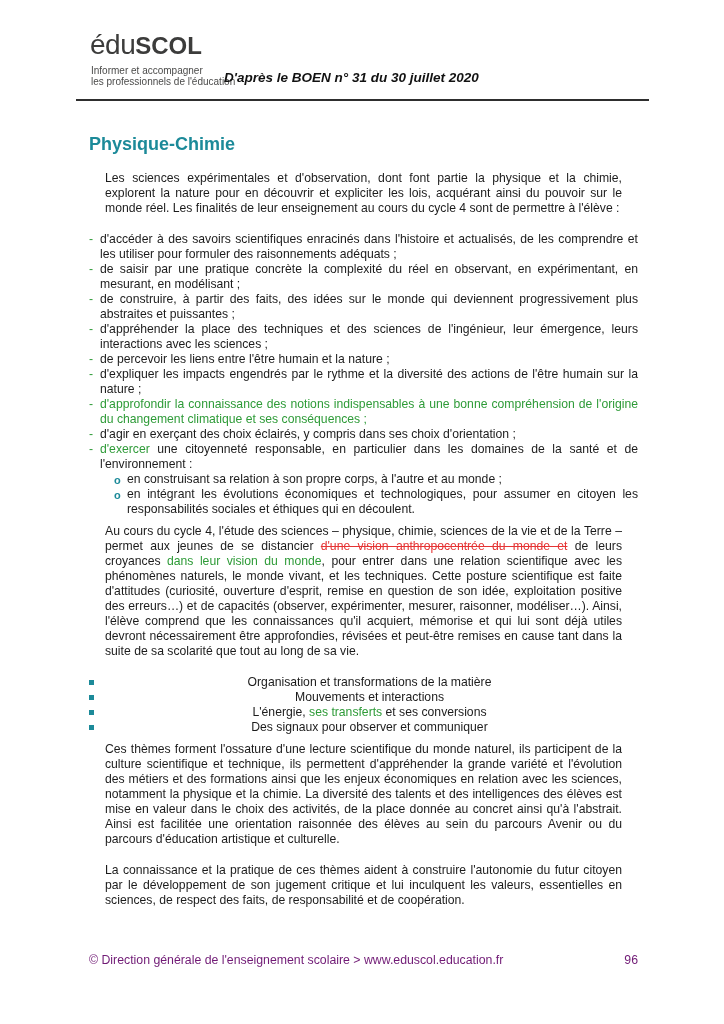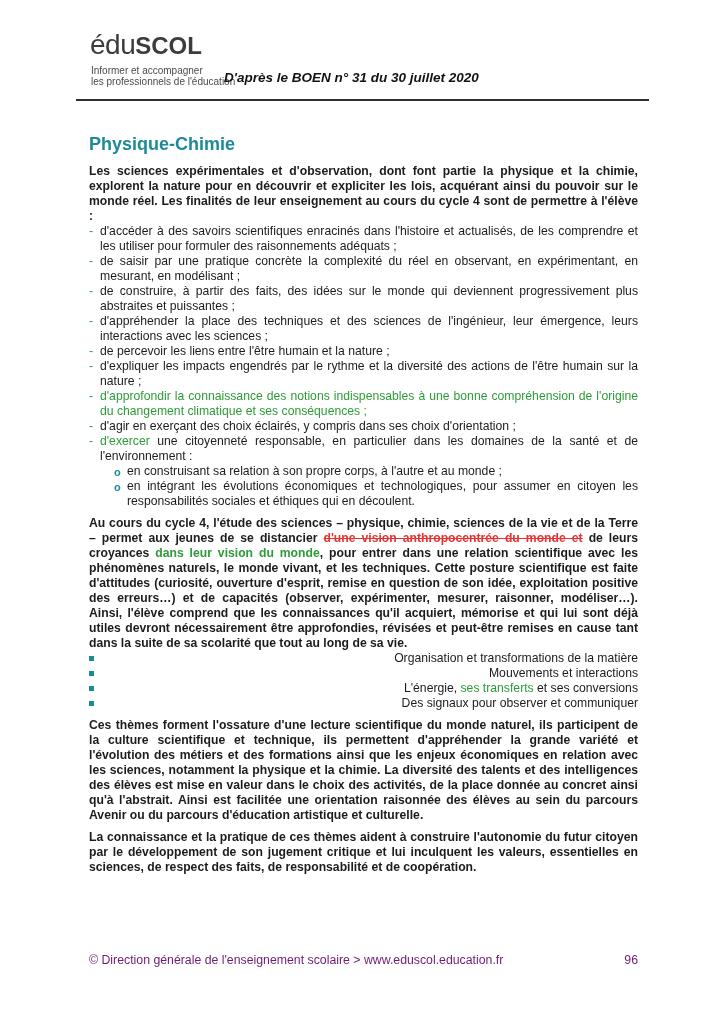--- a/index.html
+++ b/index.html
@@ -36,36 +36,36 @@
   }
   
   .content{
     position:absolute; left:89px; top:133px; width:549px;
     font-size:12.2px; line-height:15px; text-align:justify;
   }
   .title{
     margin:0 0 9px 0; font-size:18px; line-height:22px; font-weight:700;
     color:var(--teal); text-align:left;
   }
-  .para{ margin:0;font-weight:bold; }
+  .para{ margin:16px; }
   .gap-top{ margin-top:7px; }
   
   .dash-list{ list-style:none; margin:0; padding:0; }
   .dash-list > li{ position:relative; padding-left:11px; }
   .dash-marker{ position:absolute; left:0; top:0; color:var(--green); }
   
   .sub-list{ list-style:none; margin:0; padding:0 0 0 14px; }
   .sub-list > li{ position:relative; padding-left:13px; }
   .sub-marker{
     position:absolute; left:0; top:1px; color:var(--teal);
     font-weight:700; font-size:11px;
   }
   
   .theme-list{ list-style:none; margin:0; padding:0; }
-  .theme-list > li{ position:relative; padding-left:12px; text-align:right; }
+  .theme-list > li{ position:relative; padding-left:12px; text-align:center; }
   .square{
     position:absolute; left:0; top:5px; width:5px; height:5px;
     background:var(--teal);
   }
   
   .seg-normal{ color:var(--ink); }
   .seg-green{ color:var(--green); }
   .seg-redstrike{ color:var(--red); text-decoration:line-through; }
   
   .footer{

